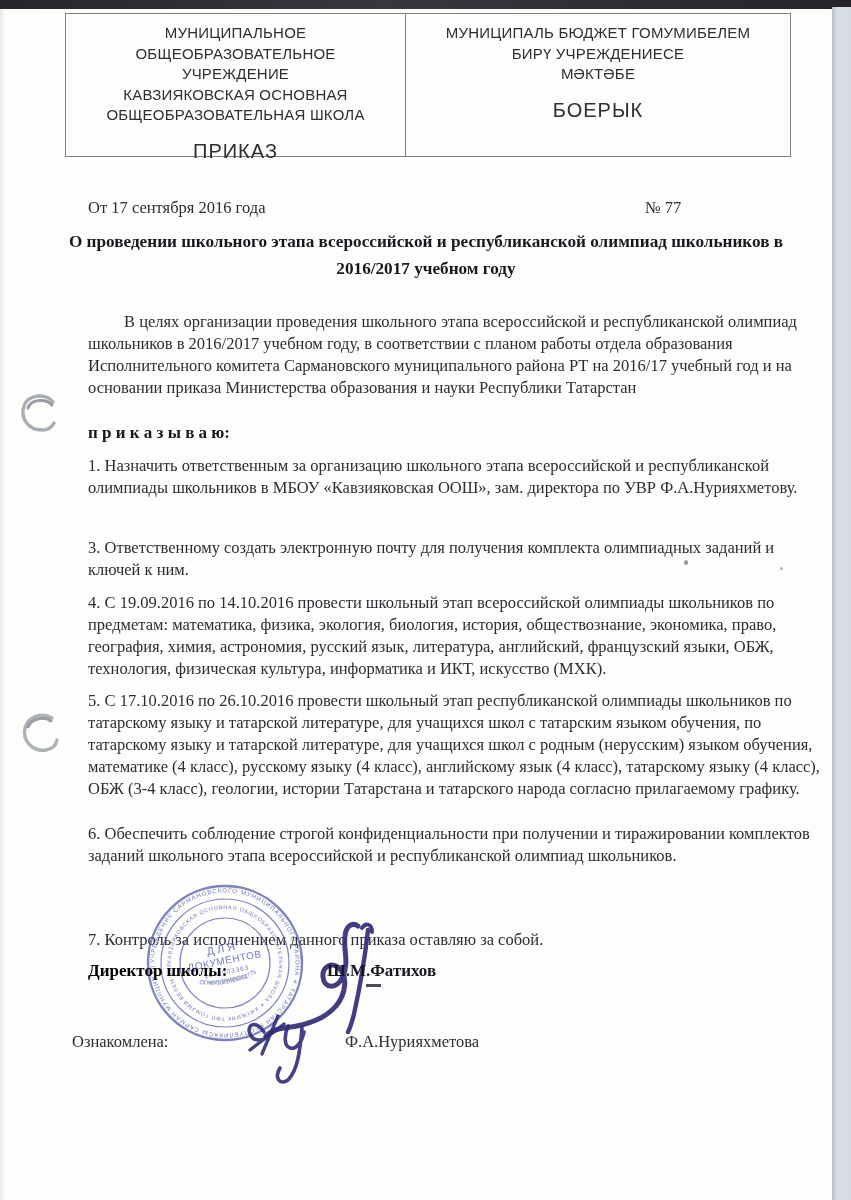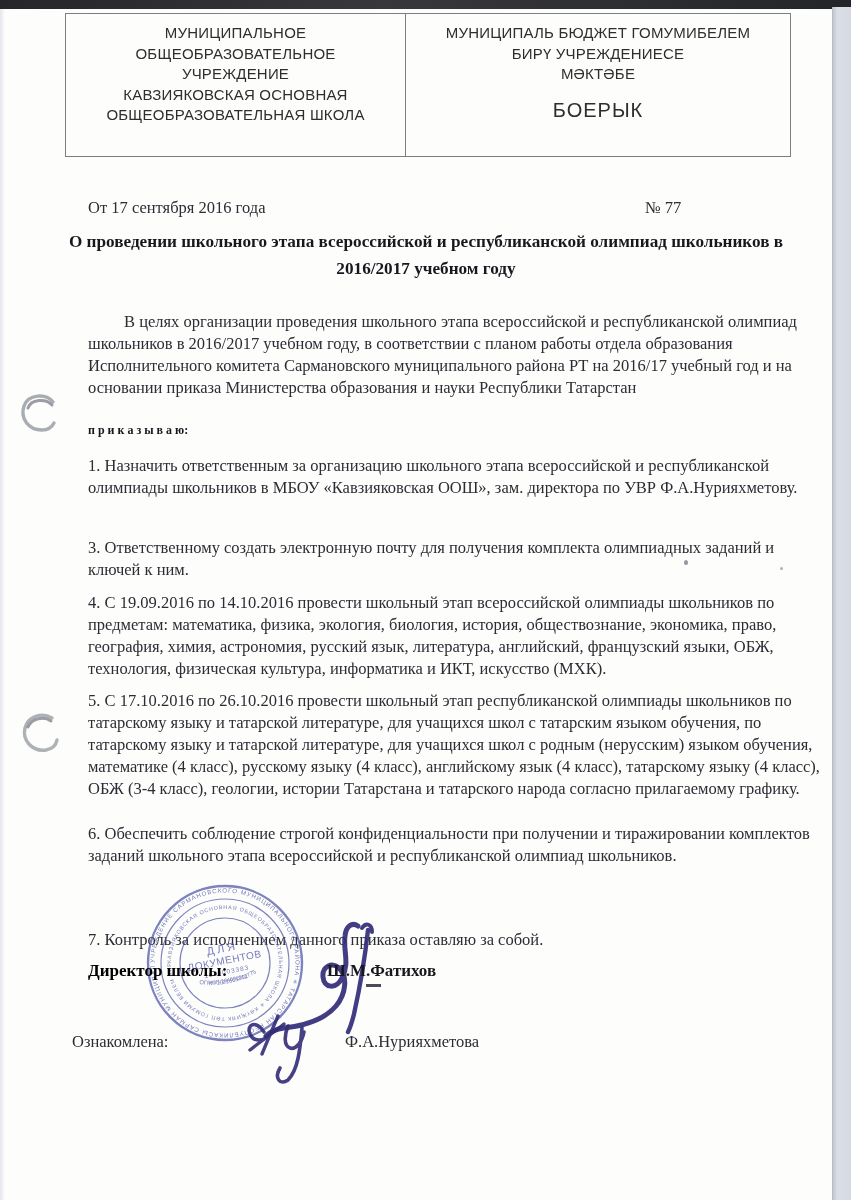--- a/index.html
+++ b/index.html
@@ -26,21 +26,21 @@
   .hcell-right{width:384px;}
   .org-title{margin-top:15px;font-size:20px;letter-spacing:1px;}
   
   .abs{position:absolute;}
   .body-text{font-size:16.5px;line-height:22px;color:#2c2c34;}
   .doc-title{left:62px;top:228px;width:728px;text-align:center;
     font-weight:bold;font-size:17.2px;line-height:27px;color:#17171f;}
   .date-line{left:88px;top:197px;}
   .num-line{left:645px;top:197px;}
   .intro{left:88px;top:311px;width:732px;text-indent:36px;}
-  .decree-word{left:88px;top:423px;font-weight:bold;color:#17171f;font-size:12px;}
+  .decree-word{left:88px;top:423px;font-weight:bold;color:#17171f;font-size:17px;}
   .item{left:88px;width:732px;}
   .sig-label{left:88px;top:961px;font-weight:bold;font-size:17px;color:#000000;}
   .sig-name{left:327px;top:961px;font-weight:bold;font-size:17px;color:#17171f;}
   .ack-label{left:72px;top:1031px;}
   .ack-name{left:345px;top:1031px;}
   
   .stamp{left:144px;top:882px;}
   .sig1{left:262px;top:918px;}
   .sig1-dash{left:366px;top:984px;width:15px;height:2.5px;background:#2c2c40;opacity:.85;}
   .sig2{left:244px;top:1006px;}
@@ -59,20 +59,21 @@
   <div class="scan-right-strip"></div>
   <div class="scan-left-edge"></div>
 
   <div class="hdr-table">
     <div class="hcell hcell-left">
       <div>МУНИЦИПАЛЬНОЕ</div>
       <div>ОБЩЕОБРАЗОВАТЕЛЬНОЕ</div>
       <div>УЧРЕЖДЕНИЕ</div>
       <div>КАВЗИЯКОВСКАЯ ОСНОВНАЯ</div>
       <div>ОБЩЕОБРАЗОВАТЕЛЬНАЯ ШКОЛА</div>
+      <div class="org-title">ПРИКАЗ</div>
     </div>
     <div class="hcell hcell-right">
       <div>МУНИЦИПАЛЬ БЮДЖЕТ  ГОМУМИБЕЛЕМ</div>
       <div>БИРҮ  УЧРЕЖДЕНИЕСЕ</div>
       <div>МӘКТӘБЕ</div>
       <div class="org-title">БОЕРЫК</div>
     </div>
   </div>
 
   <div class="abs body-text date-line">От 17 сентября 2016 года</div>

